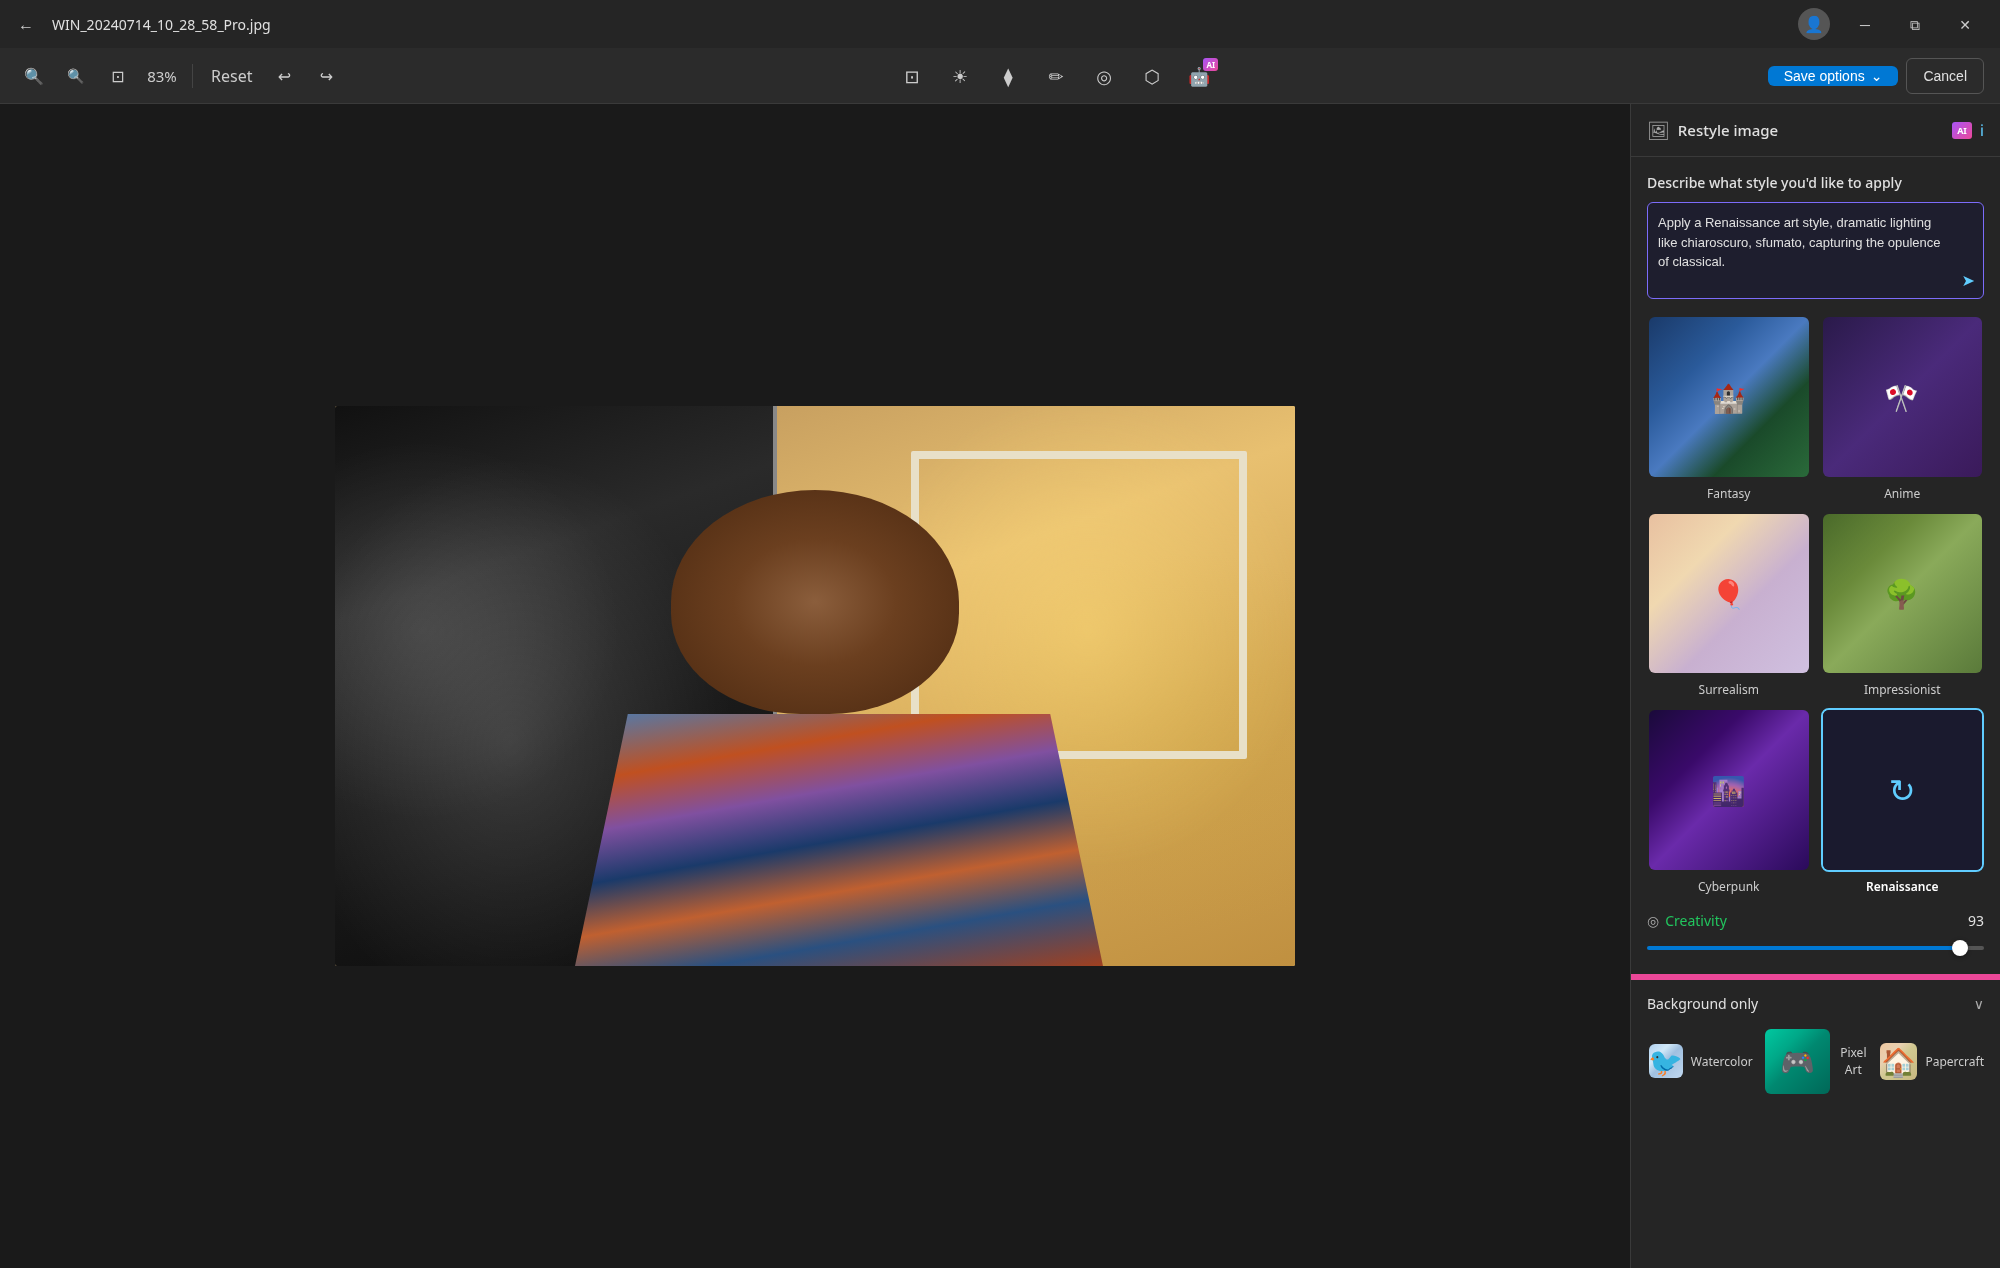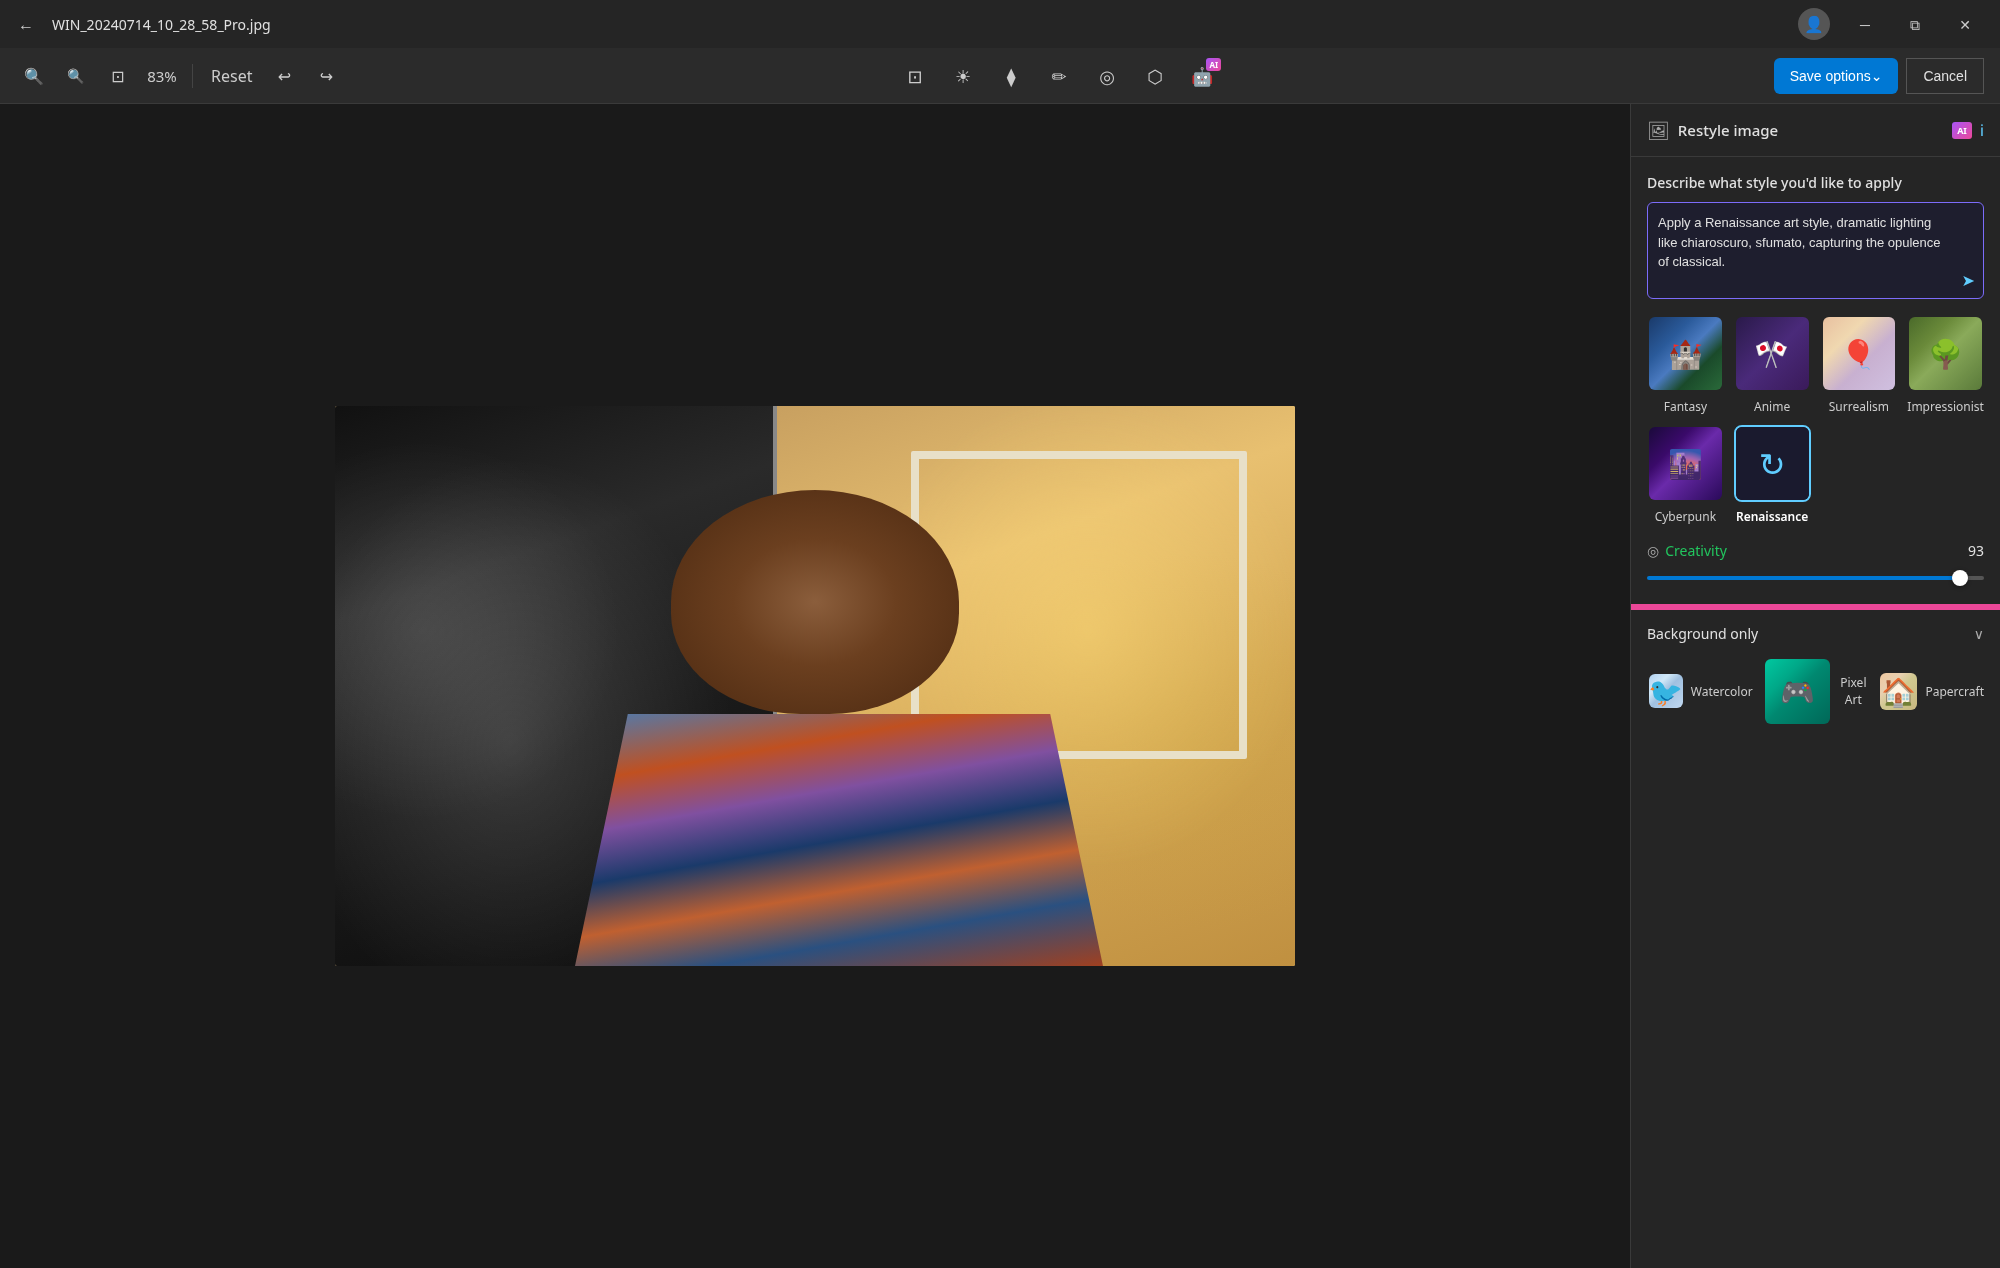--- a/index.html
+++ b/index.html
@@ -140,32 +140,33 @@
     .toolbar-right {
       display: flex;
       align-items: center;
       gap: 8px;
     }
     .btn-save-options {
       background: #0078d4;
       color: white;
       border: none;
       border-radius: 6px;
-      height: 36px;
+      height: 20px;
       padding: 0 16px;
       cursor: pointer;
       font-size: 14px;
       display: flex;
       align-items: center;
+      gap: 6px;
     }
     .btn-cancel {
       background: transparent;
       color: #e0e0e0;
       border: 1px solid #555;
-      border-radius: 0;
+      border-radius: 6px;
       height: 36px;
       padding: 0 16px;
       cursor: pointer;
       font-size: 14px;
     }
 
     
     .main {
       display: flex;
       flex: 1;
@@ -362,21 +363,21 @@
       background: transparent;
       border: none;
       color: #60cdff;
       cursor: pointer;
       font-size: 16px;
     }
 
     
     .style-grid {
       display: grid;
-      grid-template-columns: repeat(4, 1fr);
+      grid-template-columns: repeat(2, 1fr);
       gap: 10px;
       padding: 0 16px 16px;
     }
     .style-item {
       display: flex;
       flex-direction: column;
       align-items: center;
       gap: 6px;
       cursor: pointer;
     }

